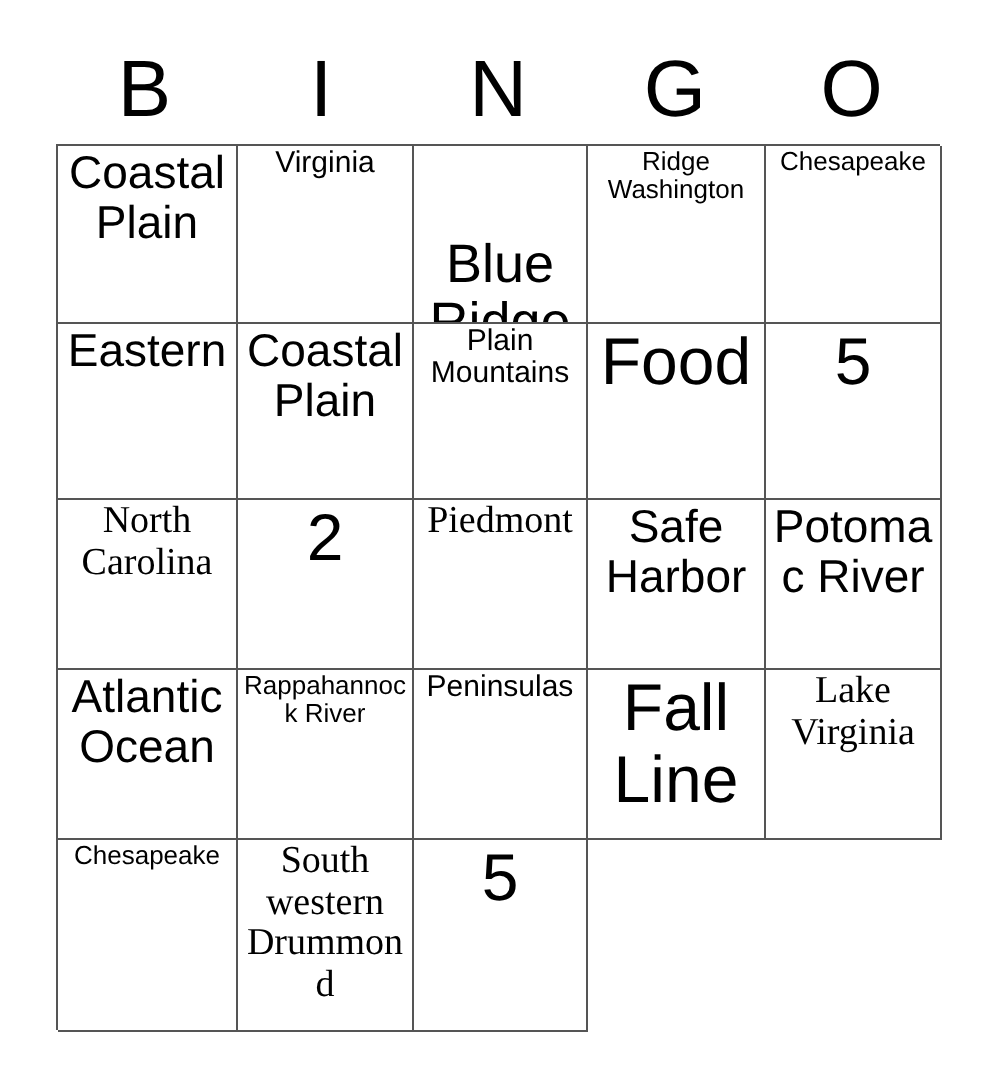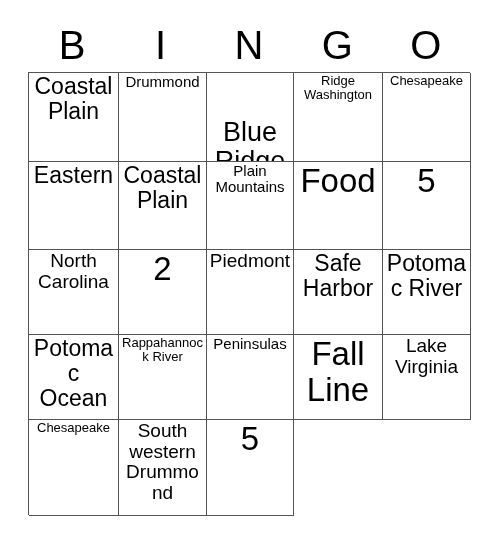--- a/index.html
+++ b/index.html
@@ -68,21 +68,21 @@
     display: block;
     width: 100%;
     line-height: 1.08;
     word-wrap: break-word;
     overflow-wrap: break-word;
     hyphens: none;
   }
   
   .fs-xs  { font-size: 13px; }
   .fs-s   { font-size: 15px; }
-  .fs-m   { font-size: 19px; }
+  .fs-m   { font-size: 19px; font-family: Liberation Serif, serif; }
   .fs-l   { font-size: 23px; }
   .fs-xl  { font-size: 27px; margin-top: 44px; }
   .fs-xxl { font-size: 33px; }
 </style>
 </head>
 <body>
 
 <div class="card">
 
   <div class="header-row">
@@ -92,21 +92,21 @@
     <div class="header-cell">G</div>
     <div class="header-cell">O</div>
   </div>
 
   <div class="grid">
 
     <div class="cell">
         <span class="cell-text fs-l">Coastal Plain</span>
       </div>
     <div class="cell">
-        <span class="cell-text fs-s">Drummond</span>
+        <span class="cell-text fs-s">Virginia</span>
       </div>
     <div class="cell">
         <span class="cell-text fs-xl">Blue Ridge</span>
       </div>
     <div class="cell">
         <span class="cell-text fs-xs">Ridge Washington</span>
       </div>
     <div class="cell">
         <span class="cell-text fs-xs">Chesapeake</span>
       </div>
@@ -137,21 +137,21 @@
         <span class="cell-text fs-m">Piedmont</span>
       </div>
     <div class="cell">
         <span class="cell-text fs-l">Safe Harbor</span>
       </div>
 
     <div class="cell">
         <span class="cell-text fs-l">Potomac River</span>
       </div>
     <div class="cell">
-        <span class="cell-text fs-l">Potomac Ocean</span>
+        <span class="cell-text fs-l">Atlantic Ocean</span>
       </div>
     <div class="cell">
         <span class="cell-text fs-xs">Rappahannock River</span>
       </div>
     <div class="cell">
         <span class="cell-text fs-s">Peninsulas</span>
       </div>
     <div class="cell">
         <span class="cell-text fs-xxl">Fall Line</span>
       </div>

